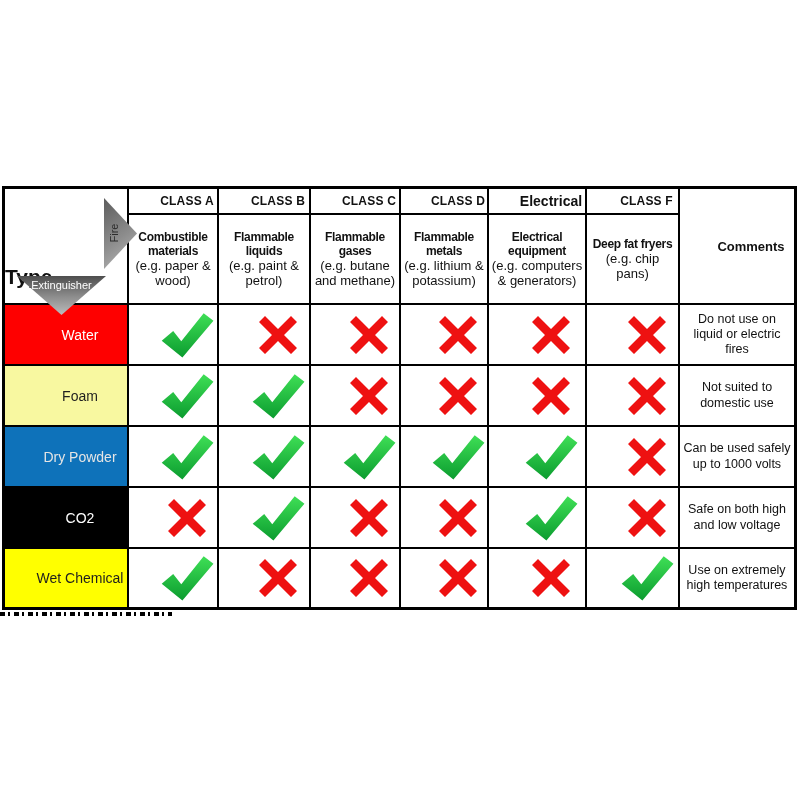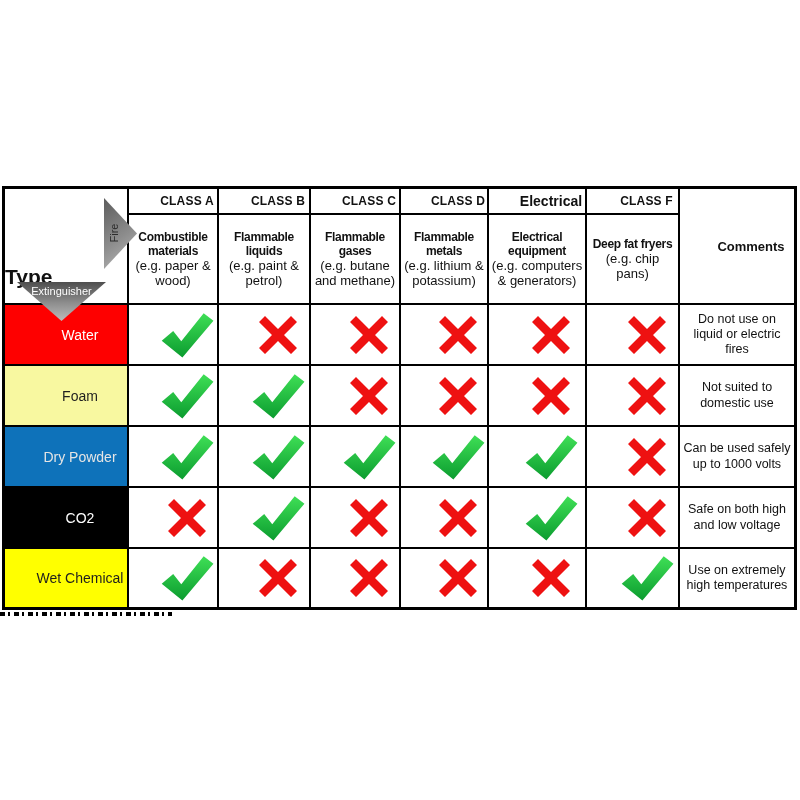--- a/index.html
+++ b/index.html
@@ -88,21 +88,21 @@
     position: absolute;
     left: 109px; top: 44px;
     transform: translate(-50%, -50%) rotate(-90deg);
     font-size: 11px;
     color: #2d2d2d;
     z-index: 6;
     white-space: nowrap;
   }
   .ext-arrow {
     position: absolute;
-    left: 12px; top: 93px;
+    left: 12px; top: 87px;
     width: 89px; height: 39px;
     background: linear-gradient(to bottom, #4e4e4e 0%, #8f8f8f 55%, #bcbcbc 100%);
     clip-path: polygon(0 0, 100% 0, 50% 100%);
     z-index: 5;
   }
   .ext-axis-label {
     position: absolute;
     left: 0; top: 3px;
     width: 100%;
     text-align: center;

